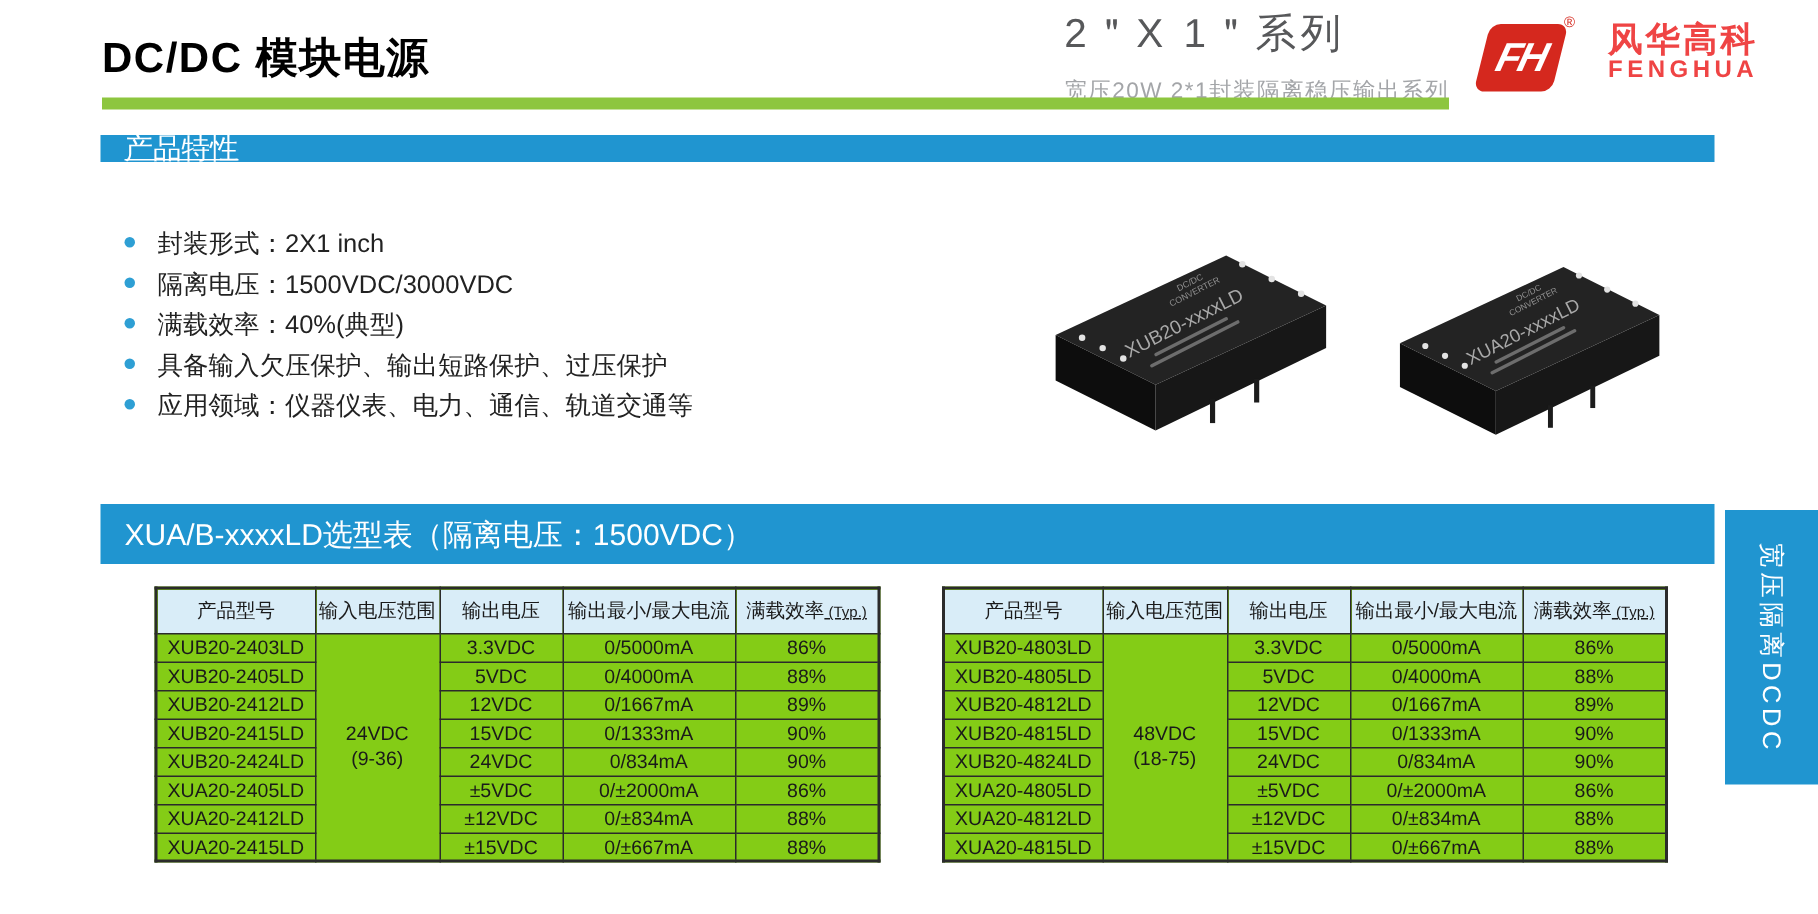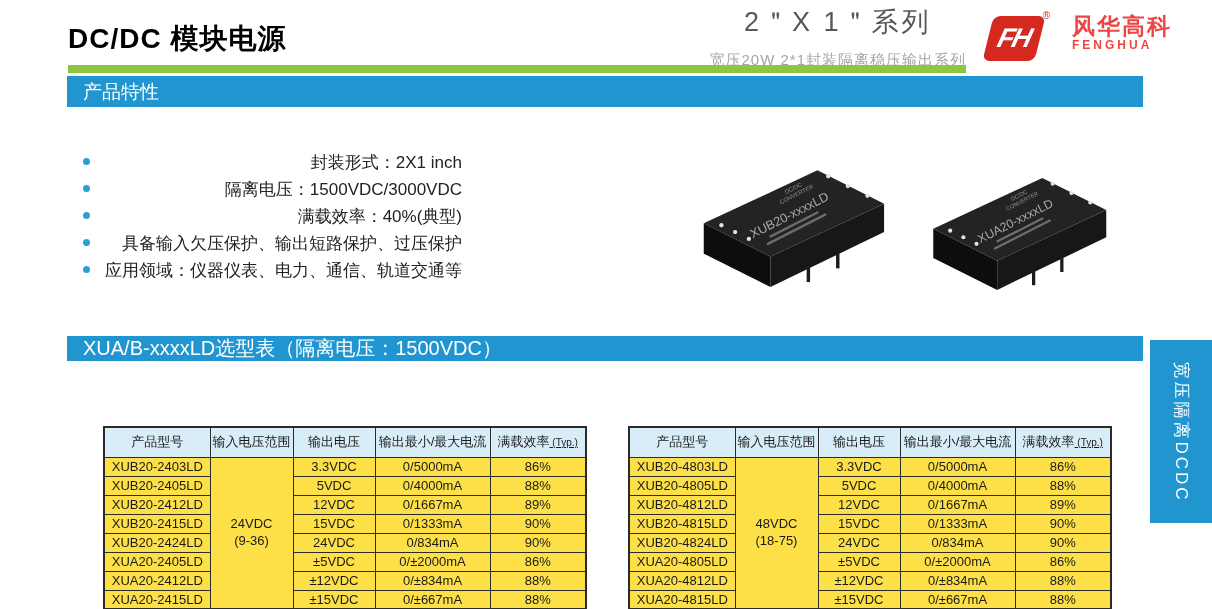--- a/index.html
+++ b/index.html
@@ -7,65 +7,65 @@
   .page {
     position:relative; width:1212px; height:609px; background:#ffffff;
     font-family:"Liberation Sans", sans-serif; overflow:hidden;
   }
 
   
   .page-title {
     position:absolute; left:68px; top:20px; margin:0;
     font-size:28px; font-weight:600; color:#000000; letter-spacing:1px;
   }
-  .series-block { position:absolute; top:8px; right:246px; text-align:center; }
+  .series-block { position:absolute; top:8px; right:246px; text-align:left; }
   .series-title { font-size:27px; color:#57585a; letter-spacing:3px; line-height:1.1; }
   .series-subtitle { font-size:15px; color:#a3a5a8; letter-spacing:1px; margin-top:13px; }
   .green-bar { position:absolute; left:68px; top:65px; width:898px; height:8px; background:#8DC63F; }
 
   .logo { position:absolute; left:984px; top:14px; display:flex; align-items:flex-start; }
   .emblem-wrap { position:relative; width:62px; height:48px; }
   .emblem {
     position:absolute; left:4px; top:2px; width:52px; height:45px; background:#D5281E;
     transform:skewX(-14deg); border-radius:7px;
     display:flex; align-items:center; justify-content:center;
   }
   .emblem span { color:#ffffff; font-size:27px; font-weight:bold; font-style:italic; letter-spacing:-2px; }
   .reg-mark { position:absolute; right:-4px; top:-4px; color:#D5281E; font-size:10px; }
   .brand { margin-left:26px; color:#ef4444; line-height:1.05; }
   .brand-cn { font-size:23px; font-weight:700; letter-spacing:2px; }
-  .brand-en { font-size:12px; font-weight:600; letter-spacing:3px; margin-top:1px; }
+  .brand-en { font-size:16px; font-weight:600; letter-spacing:3px; margin-top:1px; }
 
   
   .banner {
     position:absolute; left:67px; width:1076px; background:#2095D0; color:#ffffff;
     display:flex; align-items:center; padding-left:16px;
   }
-  .banner-features { top:76px; height:31px; font-size:19px; }
-  .banner-selection { top:336px; height:25px; font-size:20px; }
-
-  
-  .features { position:absolute; left:83px; top:149px; margin:0; padding:0; list-style:none;text-align:right; }
+  .banner-features { top:90px; height:18px; font-size:19px;text-decoration:underline; }
+  .banner-selection { top:336px; height:40px; font-size:20px; }
+
+  
+  .features { position:absolute; left:83px; top:149px; margin:0; padding:0; list-style:none; }
   .features li {
     position:relative; padding-left:22px; height:27px; line-height:27px;
     font-size:17px; color:#222222; white-space:nowrap;
   }
   .features li::before {
     content:''; position:absolute; left:0; top:9px; width:7px; height:7px;
     border-radius:50%; background:#2E9FD4;
   }
 
   
   .module-a { position:absolute; left:692px; top:160px; width:196px; height:152px; }
   .module-b { position:absolute; left:922px; top:170px; width:188px; height:142px; }
 
   
   table.sel-table {
-    position:absolute; top:426px; border-collapse:collapse; table-layout:fixed;
-    border:2px solid #2b2b2b; background:#fde047;
+    position:absolute; top:391px; border-collapse:collapse; table-layout:fixed;
+    border:2px solid #2b2b2b; background:#84cc16;
   }
   .t0 { left:103px; }
   .t1 { left:628px; }
   .sel-table th, .sel-table td {
     border:1px solid #2b2b2b; text-align:center; vertical-align:middle;
     padding:0 2px; color:#1a1a1a; font-size:13px; overflow:hidden; white-space:nowrap;
   }
   .sel-table thead th { height:30px; background:#d9edf8; font-weight:400; }
   .sel-table tbody td { height:19px; }
   .eff-note { font-size:10px;text-decoration:underline; }

